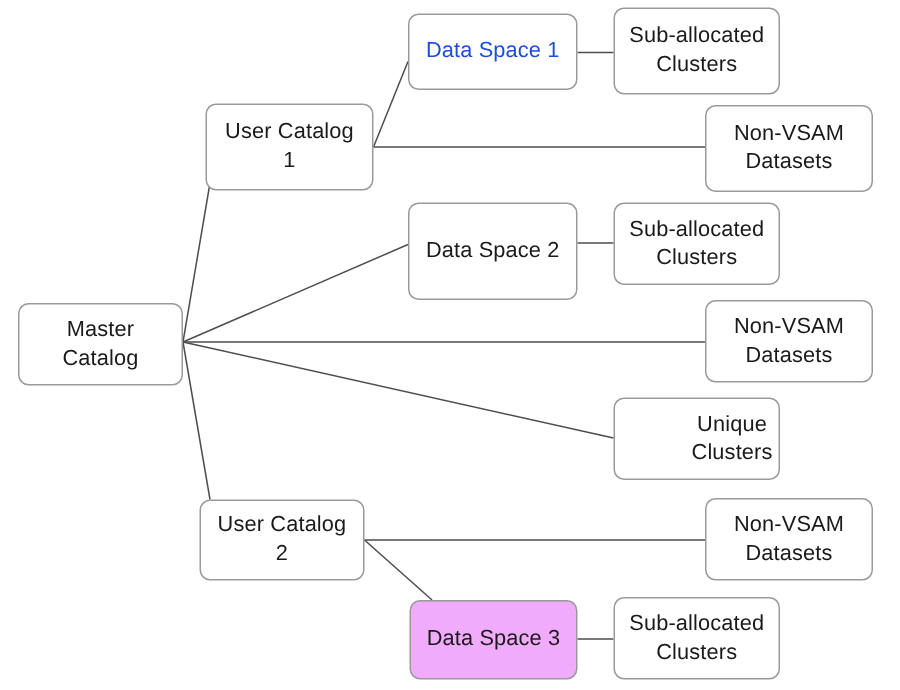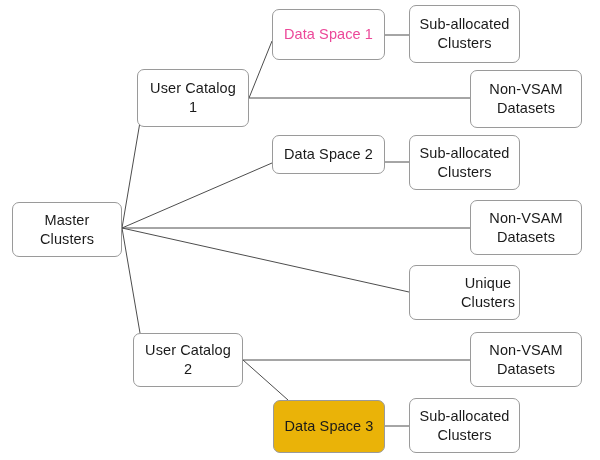--- a/index.html
+++ b/index.html
@@ -58,38 +58,38 @@
       <polyline points="249,98 470,98" fill="none" stroke="#4d4d4d" stroke-width="1"></polyline>
       <polyline points="385,35 409,35" fill="none" stroke="#4d4d4d" stroke-width="1"></polyline>
       <polyline points="385,162 409,162" fill="none" stroke="#4d4d4d" stroke-width="1"></polyline>
       <polyline points="243,360 470,360" fill="none" stroke="#4d4d4d" stroke-width="1"></polyline>
       <polyline points="243,360 288,400" fill="none" stroke="#4d4d4d" stroke-width="1"></polyline>
       <polyline points="385,426 409,426" fill="none" stroke="#4d4d4d" stroke-width="1"></polyline>
     </svg>
   <div id="nodes">
       <div class="node" style="left: 12px; top: 202px; width: 110px; height: 55px; background: rgb(255, 255, 255); border-color: rgb(154, 154, 154); color: rgb(26, 26, 26);">
         <span class="label">Master
-Clusters</span>
+Catalog</span>
       </div>
       <div class="node" style="left: 137px; top: 69px; width: 112px; height: 58px; background: rgb(255, 255, 255); border-color: rgb(154, 154, 154); color: rgb(26, 26, 26);">
         <span class="label">User Catalog
 1</span>
       </div>
-      <div class="node" style="left: 272px; top: 9px; width: 113px; height: 51px; background: rgb(255, 255, 255); border-color: rgb(154, 154, 154); color: #ec4899;">
+      <div class="node" style="left: 272px; top: 9px; width: 113px; height: 51px; background: rgb(255, 255, 255); border-color: rgb(154, 154, 154); color: #1d4ed8;">
         <span class="label">Data Space 1</span>
       </div>
       <div class="node" style="left: 409px; top: 5px; width: 111px; height: 58px; background: rgb(255, 255, 255); border-color: rgb(154, 154, 154); color: rgb(26, 26, 26);">
         <span class="label">Sub-allocated
 Clusters</span>
       </div>
       <div class="node" style="left: 470px; top: 70px; width: 112px; height: 58px; background: rgb(255, 255, 255); border-color: rgb(154, 154, 154); color: rgb(26, 26, 26);">
         <span class="label">Non-VSAM
 Datasets</span>
       </div>
-      <div class="node" style="left: 272px; top: 135px; width: 113px; height: 39px; background: rgb(255, 255, 255); border-color: rgb(154, 154, 154); color: rgb(26, 26, 26); justify-content: center;">
+      <div class="node" style="left: 272px; top: 135px; width: 113px; height: 65px; background: rgb(255, 255, 255); border-color: rgb(154, 154, 154); color: rgb(26, 26, 26); justify-content: center;">
         <span class="label">Data Space 2</span>
       </div>
       <div class="node" style="left: 409px; top: 135px; width: 111px; height: 55px; background: rgb(255, 255, 255); border-color: rgb(154, 154, 154); color: rgb(26, 26, 26);">
         <span class="label">Sub-allocated
 Clusters</span>
       </div>
       <div class="node" style="left: 470px; top: 200px; width: 112px; height: 55px; background: rgb(255, 255, 255); border-color: rgb(154, 154, 154); color: rgb(26, 26, 26);">
         <span class="label">Non-VSAM
 Datasets</span>
       </div>
@@ -98,21 +98,21 @@
 Clusters</span>
       </div>
       <div class="node" style="left: 133px; top: 333px; width: 110px; height: 54px; background: rgb(255, 255, 255); border-color: rgb(154, 154, 154); color: rgb(26, 26, 26);">
         <span class="label">User Catalog
 2</span>
       </div>
       <div class="node" style="left: 470px; top: 332px; width: 112px; height: 55px; background: rgb(255, 255, 255); border-color: rgb(154, 154, 154); color: rgb(26, 26, 26);">
         <span class="label">Non-VSAM
 Datasets</span>
       </div>
-      <div class="node" style="left: 273px; top: 400px; width: 112px; height: 53px; background: #eab308; border-color: rgb(154, 154, 154); color: rgb(26, 26, 26);">
+      <div class="node" style="left: 273px; top: 400px; width: 112px; height: 53px; background: #f0abfc; border-color: rgb(154, 154, 154); color: rgb(26, 26, 26);">
         <span class="label">Data Space 3</span>
       </div>
       <div class="node" style="left: 409px; top: 398px; width: 111px; height: 55px; background: rgb(255, 255, 255); border-color: rgb(154, 154, 154); color: rgb(26, 26, 26);">
         <span class="label">Sub-allocated
 Clusters</span>
       </div>
     </div>
 </div>
 
 </body></html>

